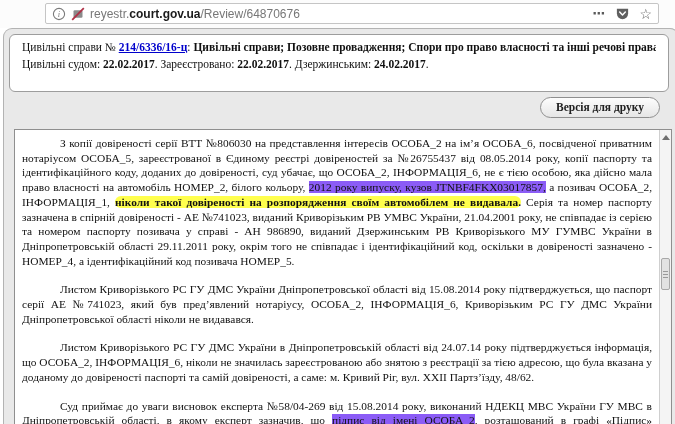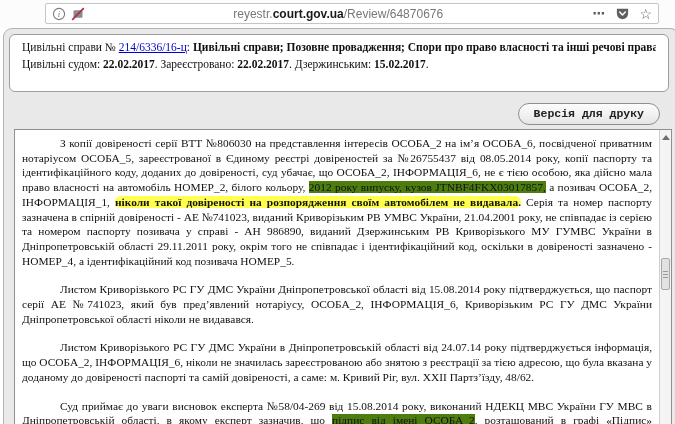--- a/index.html
+++ b/index.html
@@ -12,45 +12,45 @@
 
   
   .browser-bar { position:absolute; top:0; left:0; width:675px; height:28px; background:#fcfcfc; }
   .url-field {
     position:absolute; left:45px; top:3px; width:614px; height:21px;
     background:#fff; border:1px solid #c5c5c5; border-radius:2px;
     display:flex; align-items:center; padding:0 6px;
     font-family:"Liberation Sans","DejaVu Sans",sans-serif; font-size:12px; color:#777;
   }
   .url-field .icn { display:inline-flex; align-items:center; margin-right:5px; }
-  .url-text { flex:1; white-space:nowrap; overflow:hidden;text-align:center; }
+  .url-text { flex:1; white-space:nowrap; overflow:hidden; }
   .url-domain { color:#1a1a1a; font-weight:bold; }
   .url-right { display:flex; align-items:center; gap:9px; margin-left:6px; }
   .dots-icon { color:#5a5a5a; font-weight:bold; font-size:13px; letter-spacing:1px; cursor:default; }
   .star-icon { color:#5a5a5a; font-size:14px; line-height:1; }
 
   
   .panel {
     position:absolute; top:28px; left:3px; width:676px; height:400px;
     background:#e9e9e9; border:1px solid #b3b3b3; border-bottom:none;
     border-radius:9px 9px 0 0;
   }
   .case-header {
     position:absolute; left:5px; right:9px; top:5px; height:58px;
     background:#fff; border:1px solid #9d9d9d; border-radius:6px;
     padding:4px 12px; font-size:11.5px; line-height:16.5px; color:#111;
   }
   .case-header .hline { white-space:nowrap; overflow:hidden; }
 
   .btn-row { position:absolute; top:68px; left:0; right:9px; height:32px; text-align:right; padding-right:9px; }
   .print-btn {
-    display:inline-block; margin-top:6px; padding:3px 15px 4px;
+    display:inline-block; padding:3px 15px 4px;
     background:linear-gradient(#fdfdfd,#e6e6e6);
     border:1px solid #8f8f8f; border-radius:12px;
-    font-family:Liberation Mono, monospace;
+    font-family:Liberation Serif, serif;
     font-size:11.5px; font-weight:bold; color:#222; cursor:pointer;
   }
 
   
   .doc-box {
     position:absolute; top:100px; left:10px; width:658px; height:300px;
     background:#fff; border:1px solid #8f8f8f;
   }
   .doc-scroll {
     position:absolute; top:0; right:0; bottom:0; width:12px;
@@ -69,22 +69,22 @@
   .scroll-thumb i { display:block; width:5px; height:1px; background:#9a9a9a; }
   .doc-text {
     position:absolute; top:0; left:0; right:13px; bottom:0;
     padding:6px 6px 6px 7px; overflow:hidden;
     font-size:11.4px; line-height:14.7px; color:#111; text-align:justify;
   }
   .doc-text p { margin:0 0 14px 0; text-indent:38px; }
 
   
   .seg-bold { font-weight:bold; }
-  .seg-link { color:#0000cc; text-decoration:underline; font-weight:normal; cursor:pointer; }
-  .seg-hl { background:#4d7c0f; }
+  .seg-link { color:#0000cc; text-decoration:underline; font-weight:bold; cursor:pointer; }
+  .seg-hl { background:#8b5cf6; }
   .seg-hl-bold { background:#ffff4d; font-weight:bold;border-radius:6px; }
 </style>
 </head>
 <body>
 
 <div class="browser-bar">
   <div class="url-field">
     <span class="icn">
       <svg width="14" height="14" viewBox="0 0 14 14">
         <circle cx="7" cy="7" r="5.6" fill="none" stroke="#7a7a7a" stroke-width="1.1"></circle>
@@ -108,21 +108,21 @@
       </span>
       <span class="star-icon">☆</span>
     </span>
   </div>
 </div>
 
 <div class="panel">
 
   <div class="case-header">
     <div class="hline"><span class="seg-normal">Цивільні справи № </span><span class="seg-link">214/6336/16-ц</span><span class="seg-normal">: </span><span class="seg-bold">Цивільні справи; Позовне провадження; Спори про право власності та інші речові права.</span></div>
-    <div class="hline"><span class="seg-normal">Цивільні судом: </span><span class="seg-bold">22.02.2017</span><span class="seg-normal">. Зареєстровано: </span><span class="seg-bold">22.02.2017</span><span class="seg-normal">. Дзержинським: </span><span class="seg-bold">15.02.2017</span><span class="seg-normal">.</span></div>
+    <div class="hline"><span class="seg-normal">Цивільні судом: </span><span class="seg-bold">22.02.2017</span><span class="seg-normal">. Зареєстровано: </span><span class="seg-bold">22.02.2017</span><span class="seg-normal">. Дзержинським: </span><span class="seg-bold">24.02.2017</span><span class="seg-normal">.</span></div>
   </div>
 
   <div class="btn-row">
     <button class="print-btn">Версія для друку</button>
   </div>
 
   <div class="doc-box">
     <div class="doc-text">
       <p><span class="seg-normal">З копії довіреності серії ВТТ №806030 на представлення інтересів ОСОБА_2 на ім’я ОСОБА_6, посвідченої приватним нотаріусом ОСОБА_5, зареєстрованої в Єдиному реєстрі довіреностей за №26755437 від 08.05.2014 року, копії паспорту та ідентифікаційного коду, доданих до довіреності, суд убачає, що ОСОБА_2, ІНФОРМАЦІЯ_6, не є тією особою, яка дійсно мала право власності на автомобіль НОМЕР_2, білого кольору, </span><span class="seg-hl">2012 року випуску, кузов JTNBF4FKX03017857,</span><span class="seg-normal"> а позивач ОСОБА_2, ІНФОРМАЦІЯ_1, </span><span class="seg-hl-bold">ніколи такої довіреності на розпорядження своїм автомобілем не видавала.</span><span class="seg-normal"> Серія та номер паспорту зазначена в спірній довіреності - АЕ №741023, виданий Криворізьким РВ УМВС України, 21.04.2001 року, не співпадає із серією та номером паспорту позивача у справі - АН 986890, виданий Дзержинським РВ Криворізького МУ ГУМВС України в Дніпропетровській області 29.11.2011 року, окрім того не співпадає і ідентифікаційний код, оскільки в довіреності зазначено - НОМЕР_4, а ідентифікаційний код позивача НОМЕР_5.</span></p>
       <p><span class="seg-normal">Листом Криворізького РС ГУ ДМС України Дніпропетровської області від 15.08.2014 року підтверджується, що паспорт серії АЕ №741023, який був пред’явлений нотаріусу, ОСОБА_2, ІНФОРМАЦІЯ_6, Криворізьким РС ГУ ДМС України Дніпропетровської області ніколи не видавався.</span></p>

